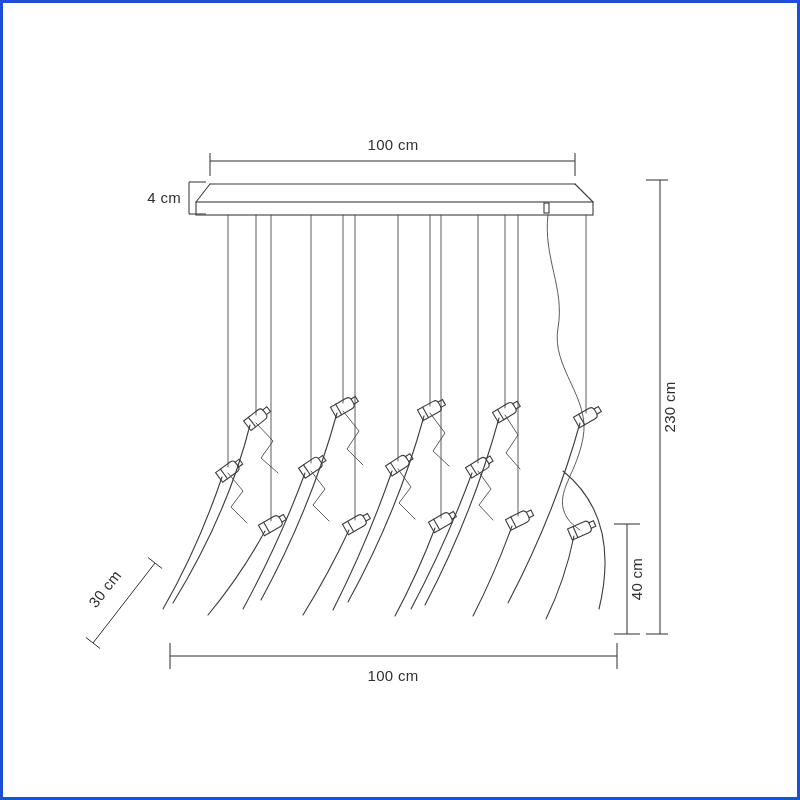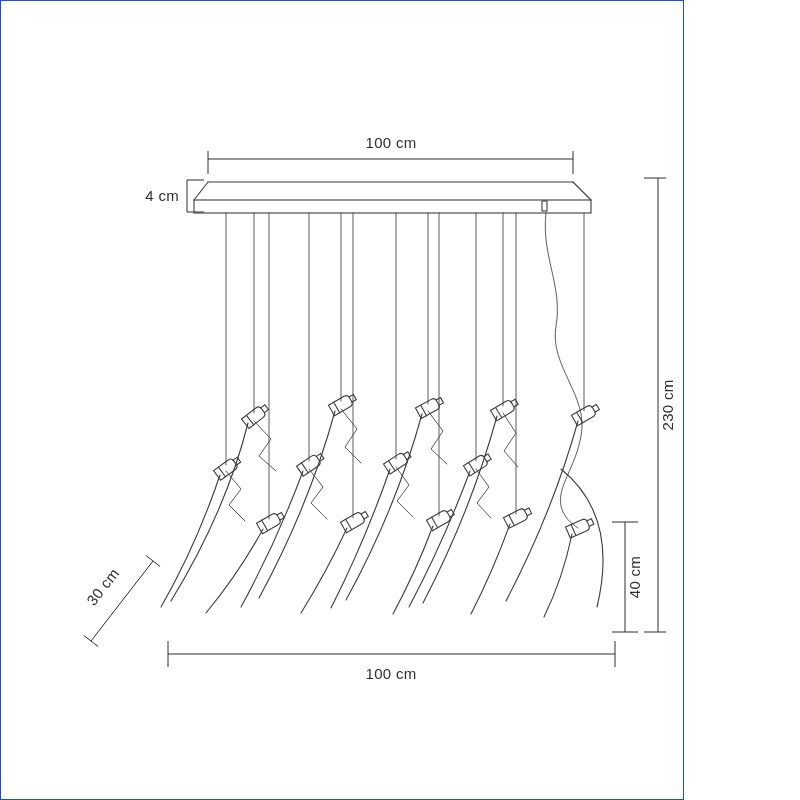--- a/index.html
+++ b/index.html
@@ -1,18 +1,18 @@
 <!DOCTYPE html>
 <html><head>
 <meta charset="utf-8">
 <style>
   html,body{margin:0;padding:0;background:#ffffff;}
   .frame{
-    width:684px;height:800px;position:relative;background:#ffffff;
-    border:1px solid #1d4ed8;box-sizing:border-box;overflow:hidden;
+    width:800px;height:800px;position:relative;background:#ffffff;
+    border:3px solid #1d4ed8;box-sizing:border-box;overflow:hidden;
     font-family:"Liberation Sans", sans-serif;
   }
   svg{position:absolute;left:0;top:0;}
   .draw{stroke:#3c3c3c;stroke-width:1.1;fill:none;stroke-linecap:round;}
   .thin{stroke:#4a4a4a;stroke-width:0.9;fill:none;stroke-linecap:round;}
   .dim{stroke:#2f2f2f;stroke-width:1;fill:none;stroke-linecap:butt;}
   .dim-label{
     font-family:"Liberation Sans", sans-serif;
     font-size:15px;fill:#2f2f2f;letter-spacing:.3px;
   }

